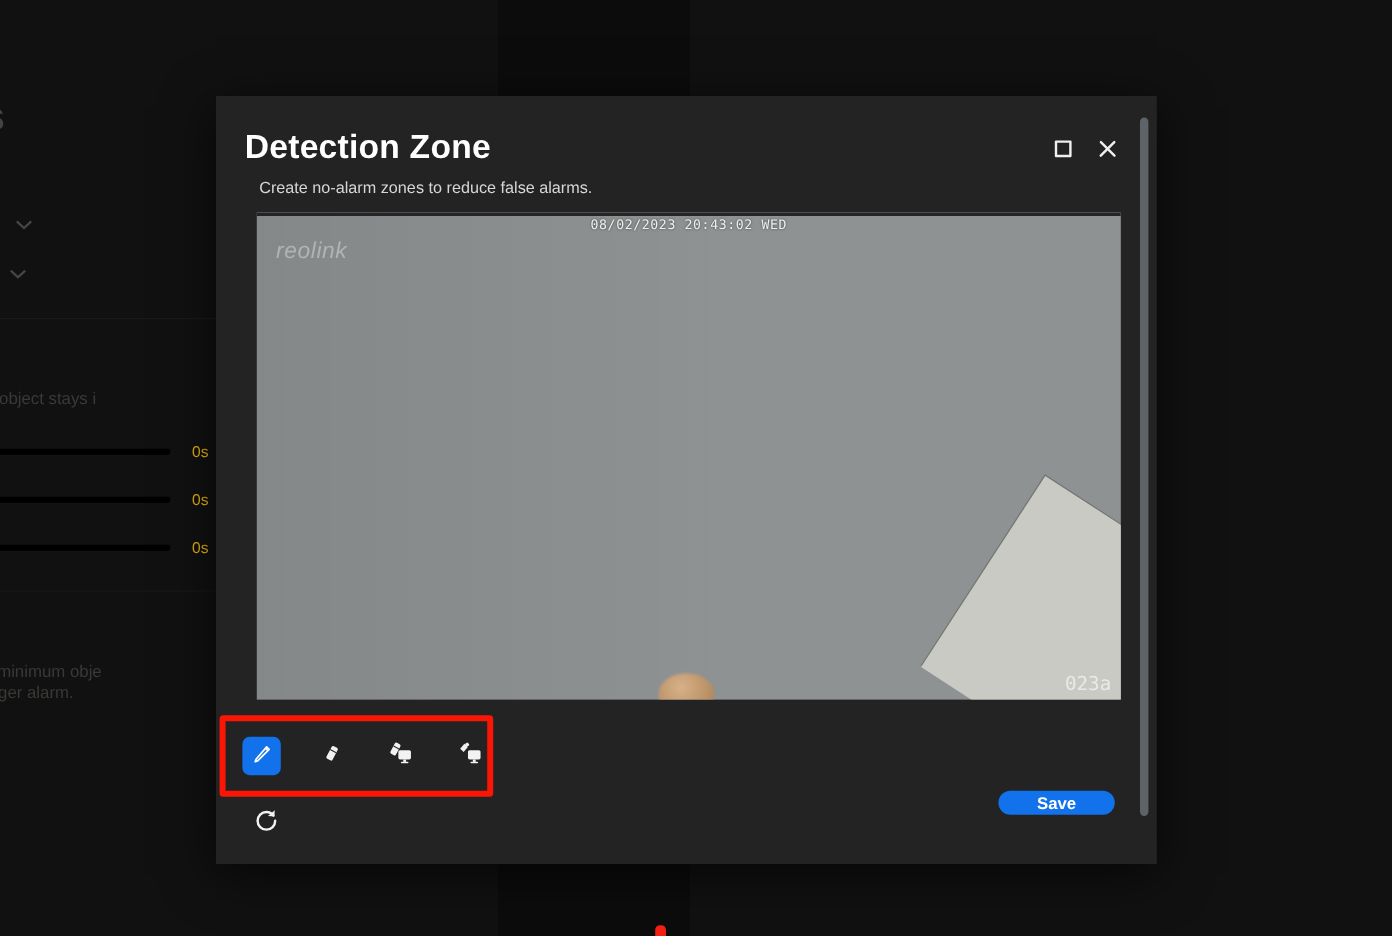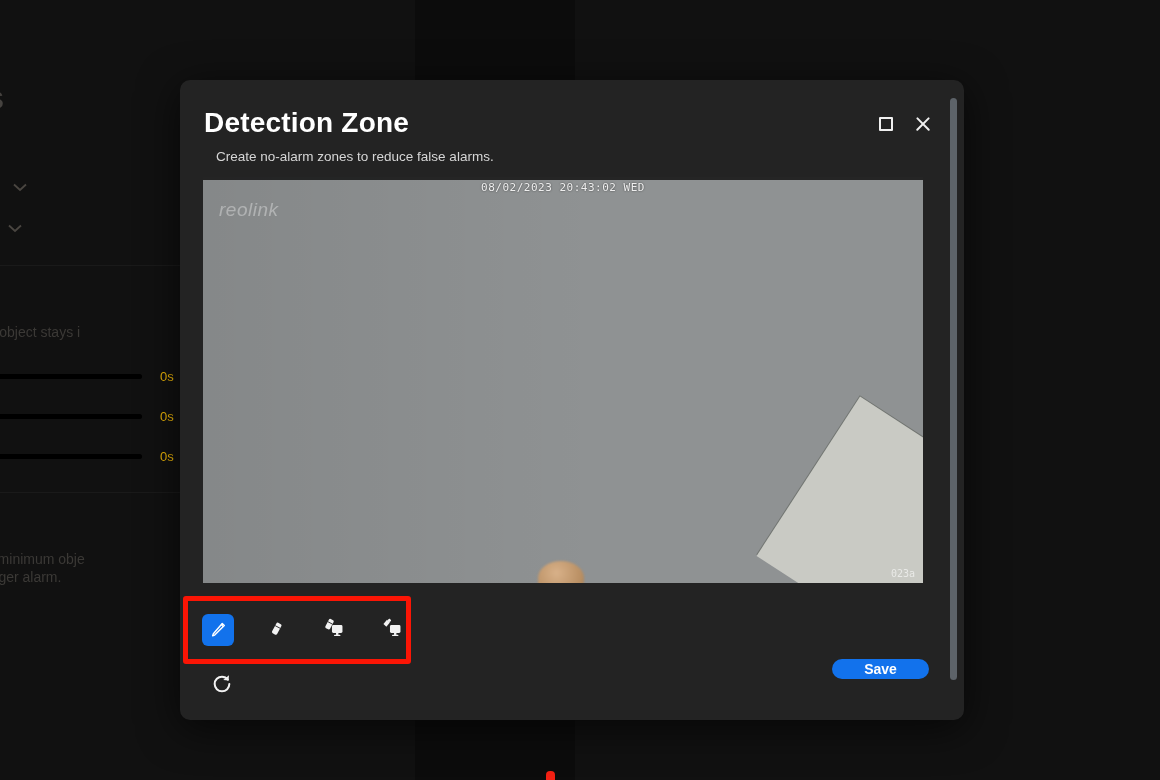--- a/index.html
+++ b/index.html
@@ -58,21 +58,21 @@
     left: 676px; top: 771px; width: 9px; height: 100px;
     background: #f32013; border-radius: 4px;
   }
 
   
   #dialog {
     position: absolute;
     left: 180px; top: 80px;
     width: 784px; height: 640px;
     background: #232323;
-    border-radius: 10px;
+    border-radius: 0;
     box-shadow: 0 8px 40px rgba(0,0,0,.65);
   }
   #dlg-title {
     position: absolute; left: 24px; top: 27px;
     font-size: 28px; font-weight: bold; color: #ffffff;
     letter-spacing: .2px;
   }
   #dlg-sub {
     position: absolute; left: 24px; top: 69px;
     font-size: 13.5px; color: #d6d6d6; margin-left: 12px;
@@ -95,21 +95,21 @@
     content: ""; position: absolute;
     left: 0; top: 8px; width: 18px; height: 2.2px;
     background: #f0f0f0; border-radius: 1px;
   }
   .x-icon:before { transform: rotate(45deg); }
   .x-icon:after  { transform: rotate(-45deg); }
 
   
   #preview {
     position: absolute;
-    left: 23px; top: 97px;
+    left: 34px; top: 97px;
     width: 720px; height: 406px;
     overflow: hidden;
     background: #8f9293;
     cursor: crosshair;
     padding-left: 12px;
   }
   #preview-img {
     position: absolute; inset: 0;
     background:
       linear-gradient(117deg,
@@ -163,21 +163,21 @@
   #watermark {
     position: absolute; left: 16px; top: 22px;
     font-size: 19px; letter-spacing: .5px;
     color: rgba(255,255,255,.35);
     font-weight: 400;
     font-style: italic;
   }
   #chan-label {
     position: absolute; right: 8px; bottom: 4px;
     font-family: "DejaVu Sans Mono", monospace;
-    font-size: 10px; color: rgba(255,255,255,.6);
+    font-size: 16px; color: rgba(255,255,255,.6);
   }
 
   
   #tool-highlight {
     position: absolute;
     left: 3px; top: 516px;
     width: 228px; height: 68px;
     border: 5px solid #fb1505;
     border-radius: 3px;
     pointer-events: none;

